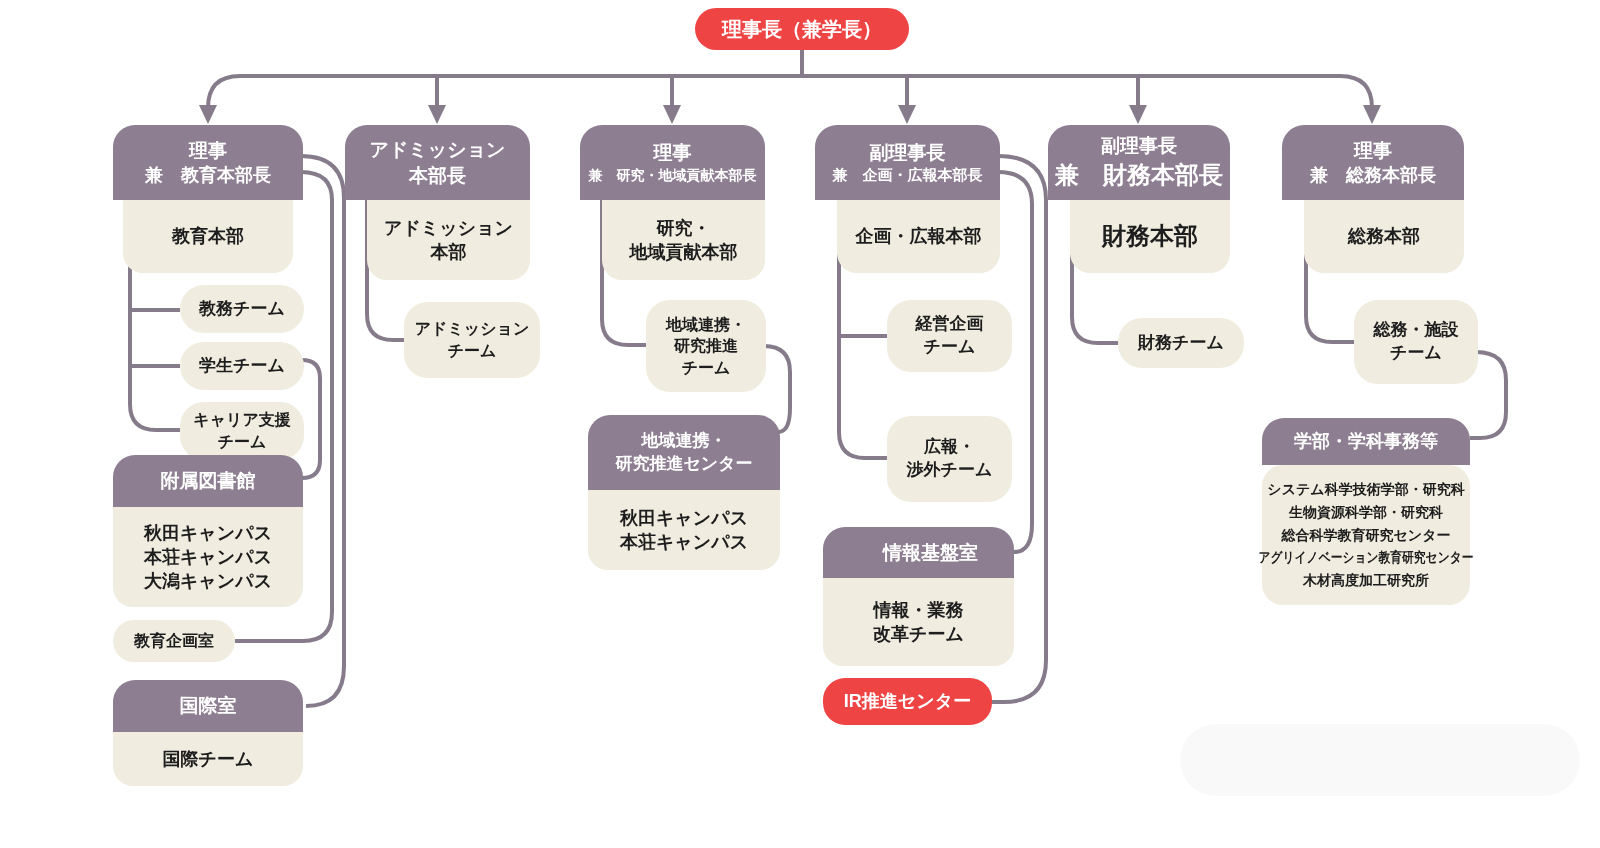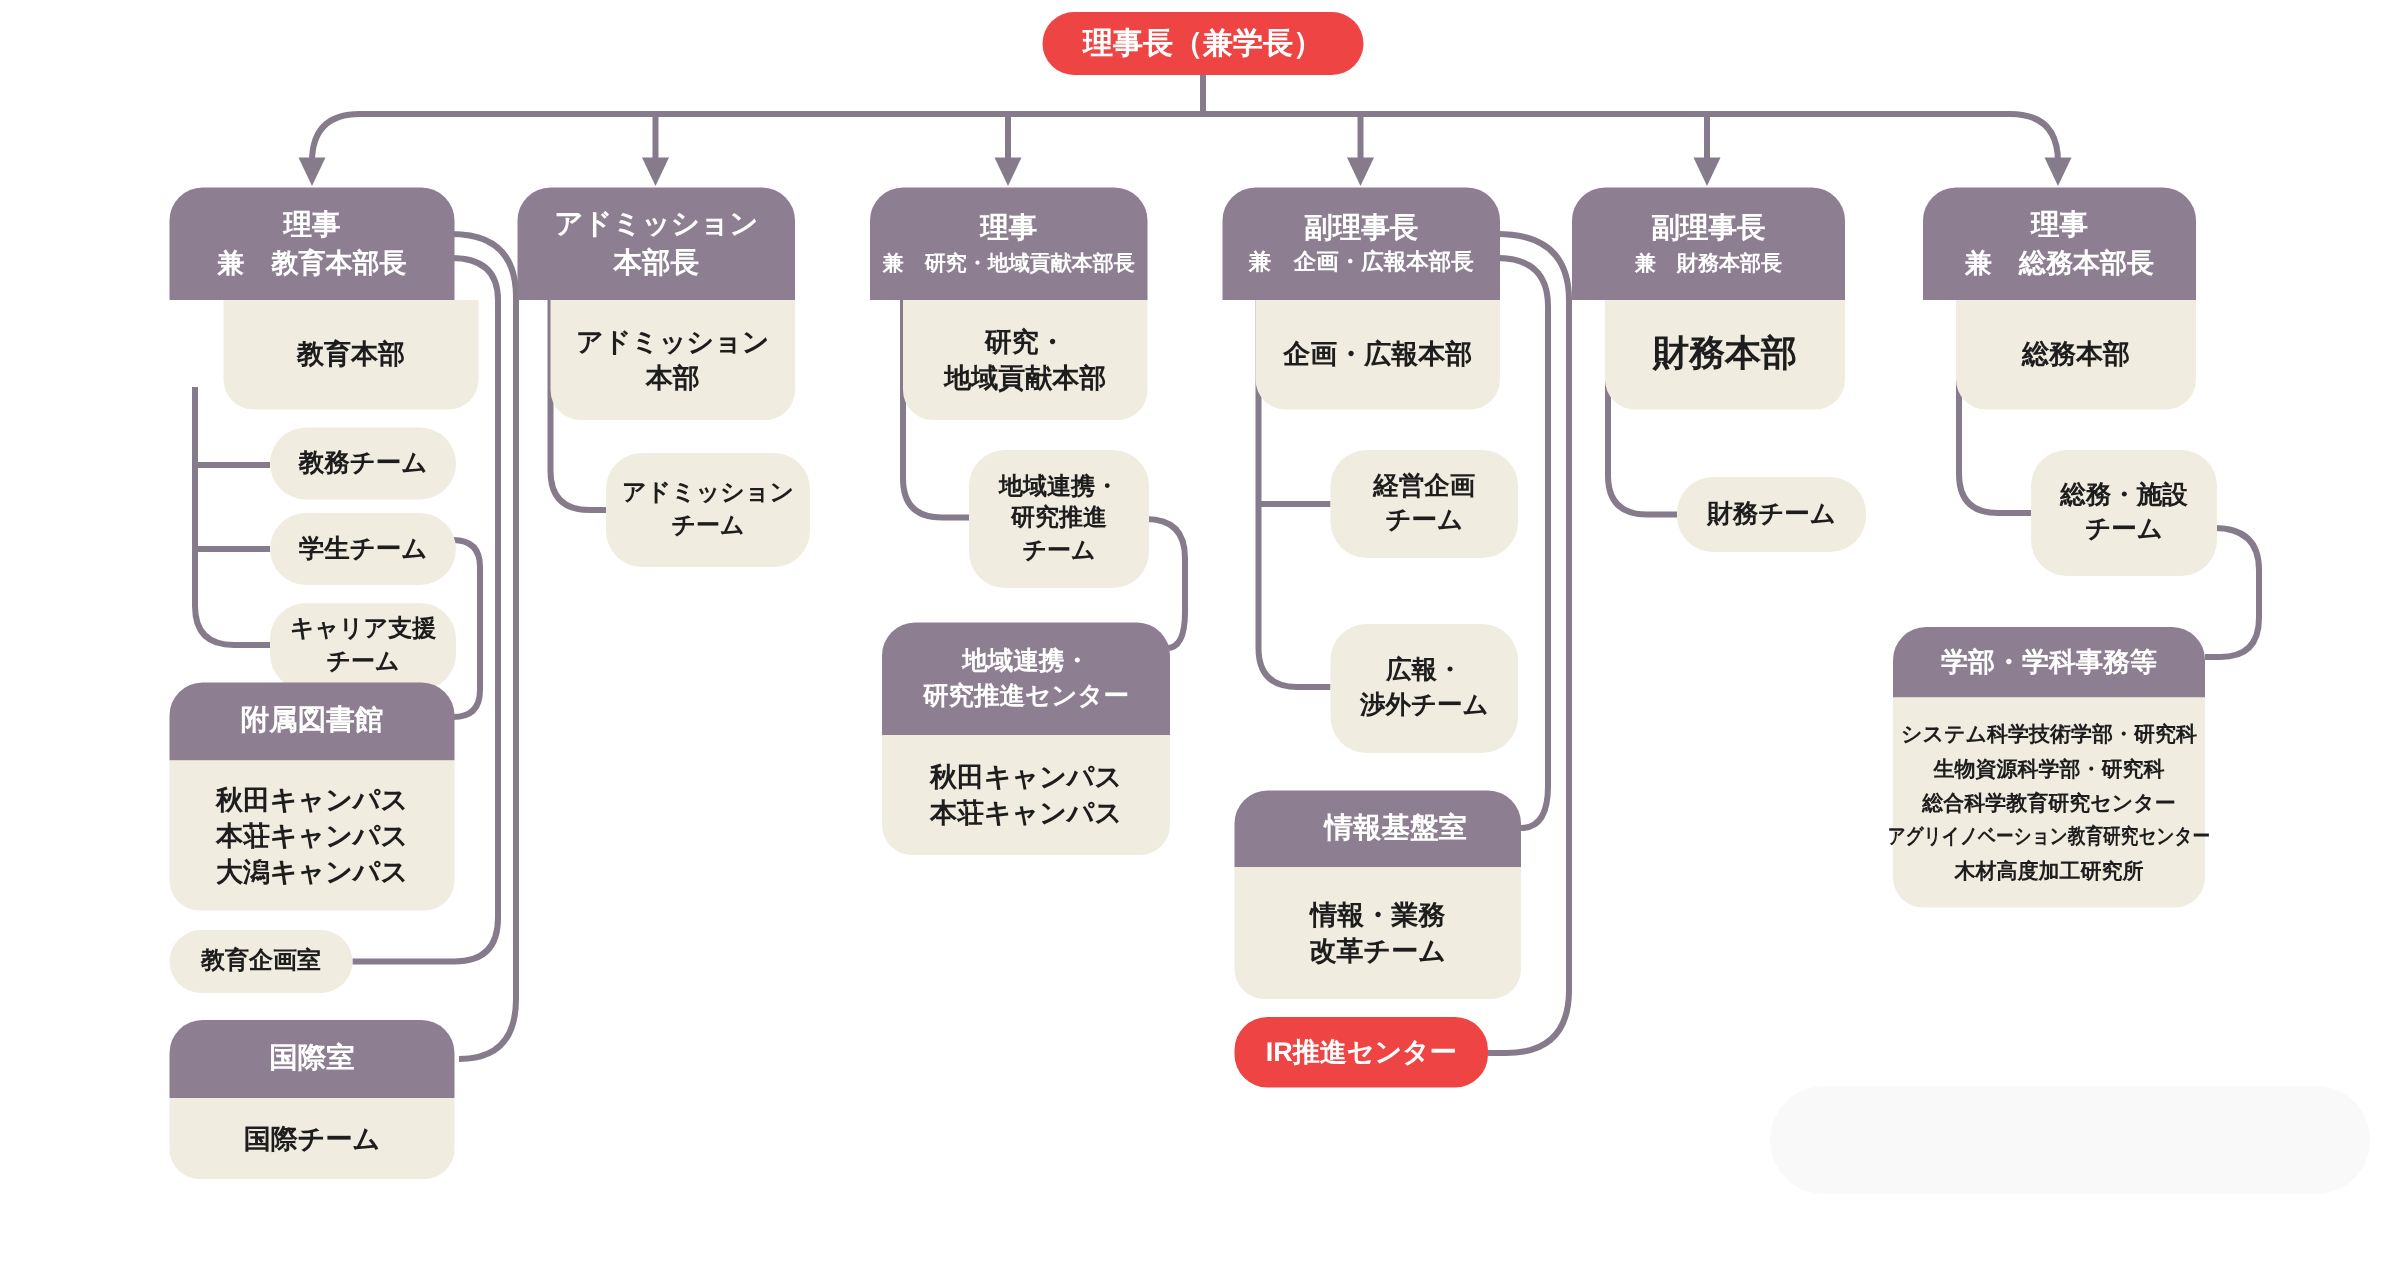--- a/index.html
+++ b/index.html
@@ -7,21 +7,21 @@
   #canvas{position:relative;width:1600px;height:848px;background:#ffffff;overflow:hidden;}
   svg.wires{position:absolute;left:0;top:0;z-index:0;}
   .box{position:absolute;z-index:1;box-sizing:border-box;display:flex;flex-direction:column;
        align-items:center;justify-content:center;text-align:center;white-space:pre-line;}
   .hd{background:#8d7e91;color:#ffffff;font-weight:700;border-radius:22px 22px 0 0;line-height:1.35;}
   .hd2{background:#ef4444;color:#ffffff;font-weight:700;border-radius:22px;line-height:1.3;}
   .bd{background:#f0ecdf;color:#1d1d1d;font-weight:600;border-radius:0 0 20px 20px;line-height:1.35;}
   .pill{background:#f0ecdf;color:#1d1d1d;font-weight:600;border-radius:24px;line-height:1.35;}
   .hline2{display:block;}
   .blob{position:absolute;background:#f9f9f9;border-radius:45px;z-index:0;}
-  .deptlist{line-height:1.62;}
+  .deptlist{line-height:1.62;border-radius:21px;}
   .condensed{display:inline-block;transform:scaleX(0.84);transform-origin:center;white-space:nowrap;}
 </style>
 </head>
 <body>
 
 <div id="canvas">
 
   <svg class="wires" width="1600" height="848" viewBox="0 0 1600 848">
     <g stroke="#867b8a" stroke-width="4" fill="none">
       <path d="M 802 50 V 78"></path>
@@ -60,21 +60,21 @@
   <div class="blob" style="left:1180px;top:724px;width:400px;height:72px;"></div>
 
   <div class="box hd2" style="left:695px;top:8px;width:214px;height:42px;font-size:20px;">
     <span>理事長（兼学長）</span>
   </div>
 
   <div class="box hd" style="left:113px;top:125px;width:190px;height:75px;font-size:19px;">
     <span class="hline2">理事</span>
     <span class="hline2" style="font-size:18px;">兼　教育本部長</span>
   </div>
-  <div class="box bd" style="left:149px;top:200px;width:170px;height:73px;font-size:18px;">教育本部</div>
+  <div class="box bd" style="left:123px;top:200px;width:170px;height:73px;font-size:18px;">教育本部</div>
   <div class="box pill" style="left:180px;top:285px;width:124px;height:48px;font-size:17px;">教務チーム</div>
   <div class="box pill" style="left:180px;top:342px;width:124px;height:48px;font-size:17px;">学生チーム</div>
   <div class="box pill" style="left:180px;top:402px;width:124px;height:58px;font-size:16px;">キャリア支援
 チーム</div>
   <div class="box hd" style="left:113px;top:455px;width:190px;height:52px;font-size:19px;">附属図書館</div>
   <div class="box bd" style="left:113px;top:507px;width:190px;height:100px;font-size:18px;">秋田キャンパス
 本荘キャンパス
 大潟キャンパス</div>
   <div class="box pill" style="left:113px;top:620px;width:122px;height:42px;font-size:16px;">教育企画室</div>
   <div class="box hd" style="left:113px;top:680px;width:190px;height:52px;font-size:19px;">国際室</div>
@@ -112,21 +112,21 @@
 チーム</div>
   <div class="box pill" style="left:887px;top:416px;width:125px;height:86px;font-size:17px;">広報・
 渉外チーム</div>
   <div class="box hd" style="left:823px;top:527px;width:191px;height:51px;font-size:19px;padding-left:24px;">情報基盤室</div>
   <div class="box bd" style="left:823px;top:578px;width:191px;height:88px;font-size:18px;">情報・業務
 改革チーム</div>
   <div class="box hd2" style="left:823px;top:678px;width:169px;height:47px;font-size:18px;">IR推進センター</div>
 
   <div class="box hd" style="left:1048px;top:125px;width:182px;height:75px;font-size:19px;">
     <span class="hline2">副理事長</span>
-    <span class="hline2" style="font-size:14px;">兼　財務本部長</span>
+    <span class="hline2" style="font-size:24px;">兼　財務本部長</span>
   </div>
   <div class="box bd" style="left:1070px;top:200px;width:160px;height:73px;font-size:24px;">財務本部</div>
   <div class="box pill" style="left:1118px;top:318px;width:126px;height:50px;font-size:17px;">財務チーム</div>
 
   <div class="box hd" style="left:1282px;top:125px;width:182px;height:75px;font-size:19px;">
     <span class="hline2">理事</span>
     <span class="hline2" style="font-size:18px;">兼　総務本部長</span>
   </div>
   <div class="box bd" style="left:1304px;top:200px;width:160px;height:73px;font-size:18px;">総務本部</div>
   <div class="box pill" style="left:1354px;top:300px;width:124px;height:84px;font-size:17px;">総務・施設

